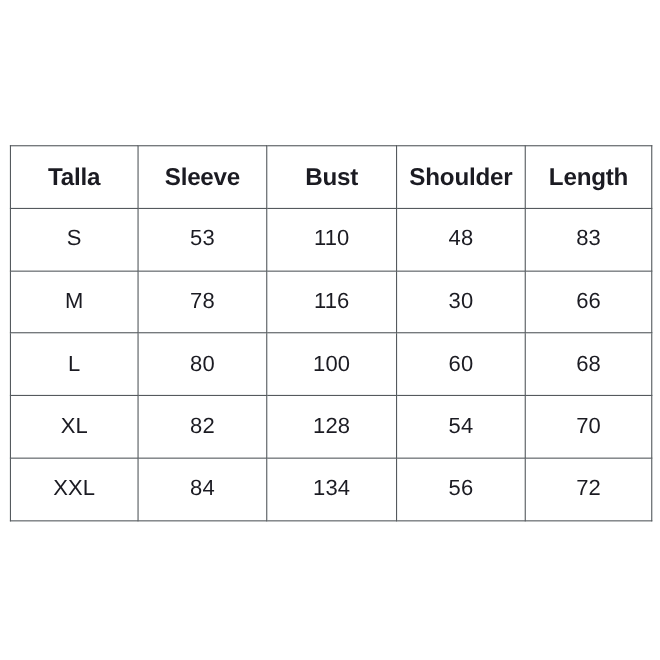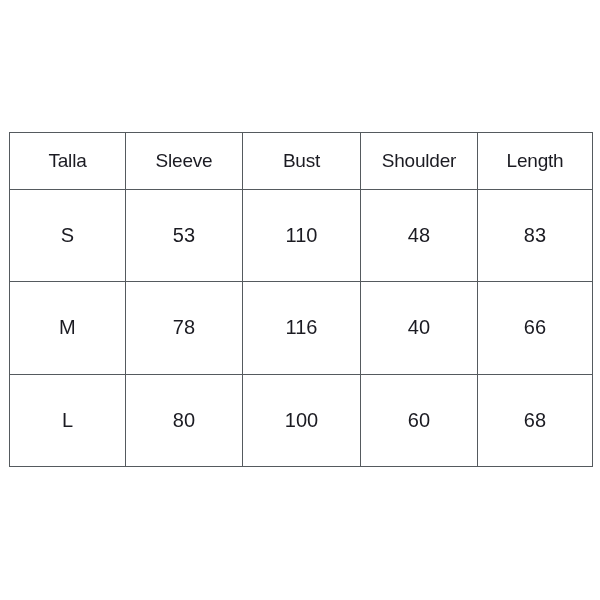--- a/index.html
+++ b/index.html
@@ -42,22 +42,22 @@
     border: 1.6px solid #555a5e;
     text-align: center;
     vertical-align: middle;
     height: 55.8px;
     padding: 0;
     color: #1b1b22;
     background: #ffffff;
   }
 
   table.size-chart th {
-    font-weight: normal;
-    font-size: 19px;
+    font-weight: bold;
+    font-size: 22px;
     letter-spacing: -0.2px;
   }
 
   table.size-chart td {
     font-weight: normal;
     font-size: 20px;
     letter-spacing: 0.1px;
   }
 </style>
 </head>
@@ -86,25 +86,39 @@
         <td>S</td>
         <td>53</td>
         <td>110</td>
         <td>48</td>
         <td>83</td>
       </tr>
       <tr>
         <td>M</td>
         <td>78</td>
         <td>116</td>
-        <td>40</td>
+        <td>30</td>
         <td>66</td>
       </tr>
       <tr>
         <td>L</td>
         <td>80</td>
         <td>100</td>
         <td>60</td>
         <td>68</td>
       </tr>
+      <tr>
+        <td>XL</td>
+        <td>82</td>
+        <td>128</td>
+        <td>54</td>
+        <td>70</td>
+      </tr>
+      <tr>
+        <td>XXL</td>
+        <td>84</td>
+        <td>134</td>
+        <td>56</td>
+        <td>72</td>
+      </tr>
     </tbody>
   </table>
 </div>
 
 </body></html>

